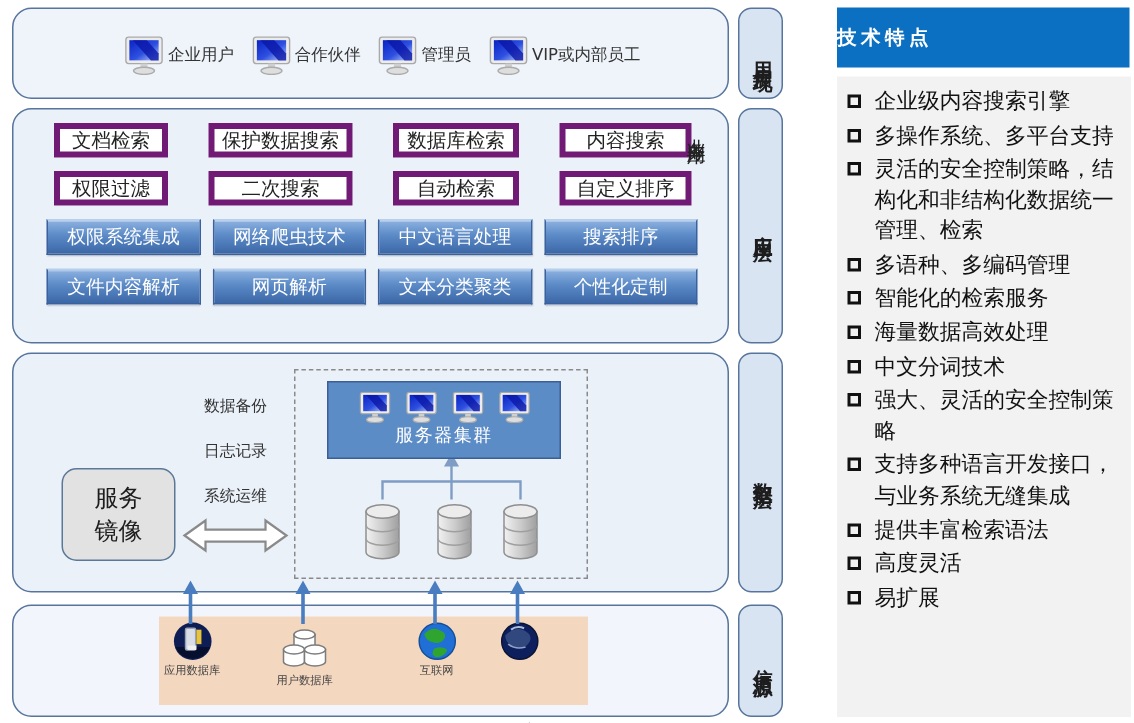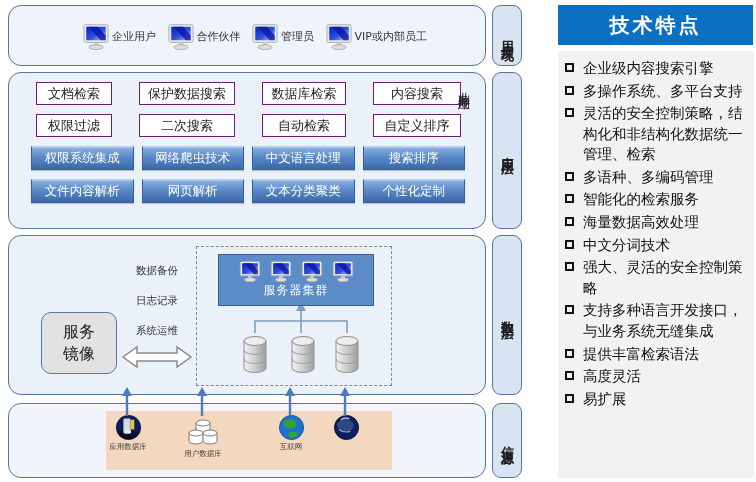--- a/index.html
+++ b/index.html
@@ -34,21 +34,21 @@
   
   .users { position:absolute; inset:0; display:flex; justify-content:space-between;
            padding:6px 58px 4px 72px; }
   .user-item { display:flex; flex-direction:row; align-items:center; gap:1px; }
   .user-item .lbl { font-size:11px; color:#333; white-space:nowrap; }
   
   .wrow { position:absolute; display:flex; gap:27px; left:27px; }
   .wrow.r1 { top:9px; }
   .wrow.r2 { top:41px; }
   .wbox {
-    background:#fff; border:1px solid #701a75; height:23px;
+    background:#fff; border:4px solid #701a75; height:23px;
     display:flex; align-items:center; justify-content:center;
     font-size:13px; color:#222; white-space:nowrap; padding:0 6px;
   }
   .wbox.c1 { width:76px; } .wbox.c2 { width:96px; }
   .wbox.c3 { width:84px; } .wbox.c4 { width:88px; }
   .corner-label {
     position:absolute; right:13px; top:9px;
     writing-mode:vertical-rl; text-orientation:upright;
     font-size:12.5px; color:#222; letter-spacing:2px;
   }
@@ -91,22 +91,22 @@
   .src-item.p1 { left:-6px; } .src-item.p2 { left:69px; top:7px; }
   .src-item.p3 { left:157px; } .src-item.p4 { left:212px;gap:40px; }
   .src-item .lbl { font-size:7.5px; color:#444; text-align:center; line-height:1.25;
                    white-space:pre-line; }
   .up-arrow { position:absolute; width:12px; height:32px; top:386px; }
   .up-arrow.a1 { left:121px; } .up-arrow.a2 { left:196px; }
   .up-arrow.a3 { left:284px; } .up-arrow.a4 { left:339px; }
   
   .feat-header {
     position:absolute; left:558px; top:5px; width:195px; height:40px;
-    background:#0b70c1; color:#fff; display:flex; align-items:center; justify-content:center;
-    font-size:20px; font-weight:bold; letter-spacing:3px;
+    background:#0b70c1; color:#fff; display:flex; align-items:center; justify-content:flex-start;
+    font-size:13px; font-weight:bold; letter-spacing:3px;
   }
   .feat-list {
     position:absolute; left:558px; top:51px; width:196px; height:427px;
     background:#f2f2f2; padding:7px 3px 4px 7px;
   }
   .feat-item { display:flex; gap:9px; margin-bottom:2px; }
   .feat-bullet { flex:0 0 auto; width:9px; height:9px; border:2px solid #111; margin-top:5px;
                  background:#f2f2f2; }
   .feat-text { font-size:14.5px; color:#111; line-height:1.42; }
   .icon-defs { position:absolute; width:0; height:0; }

